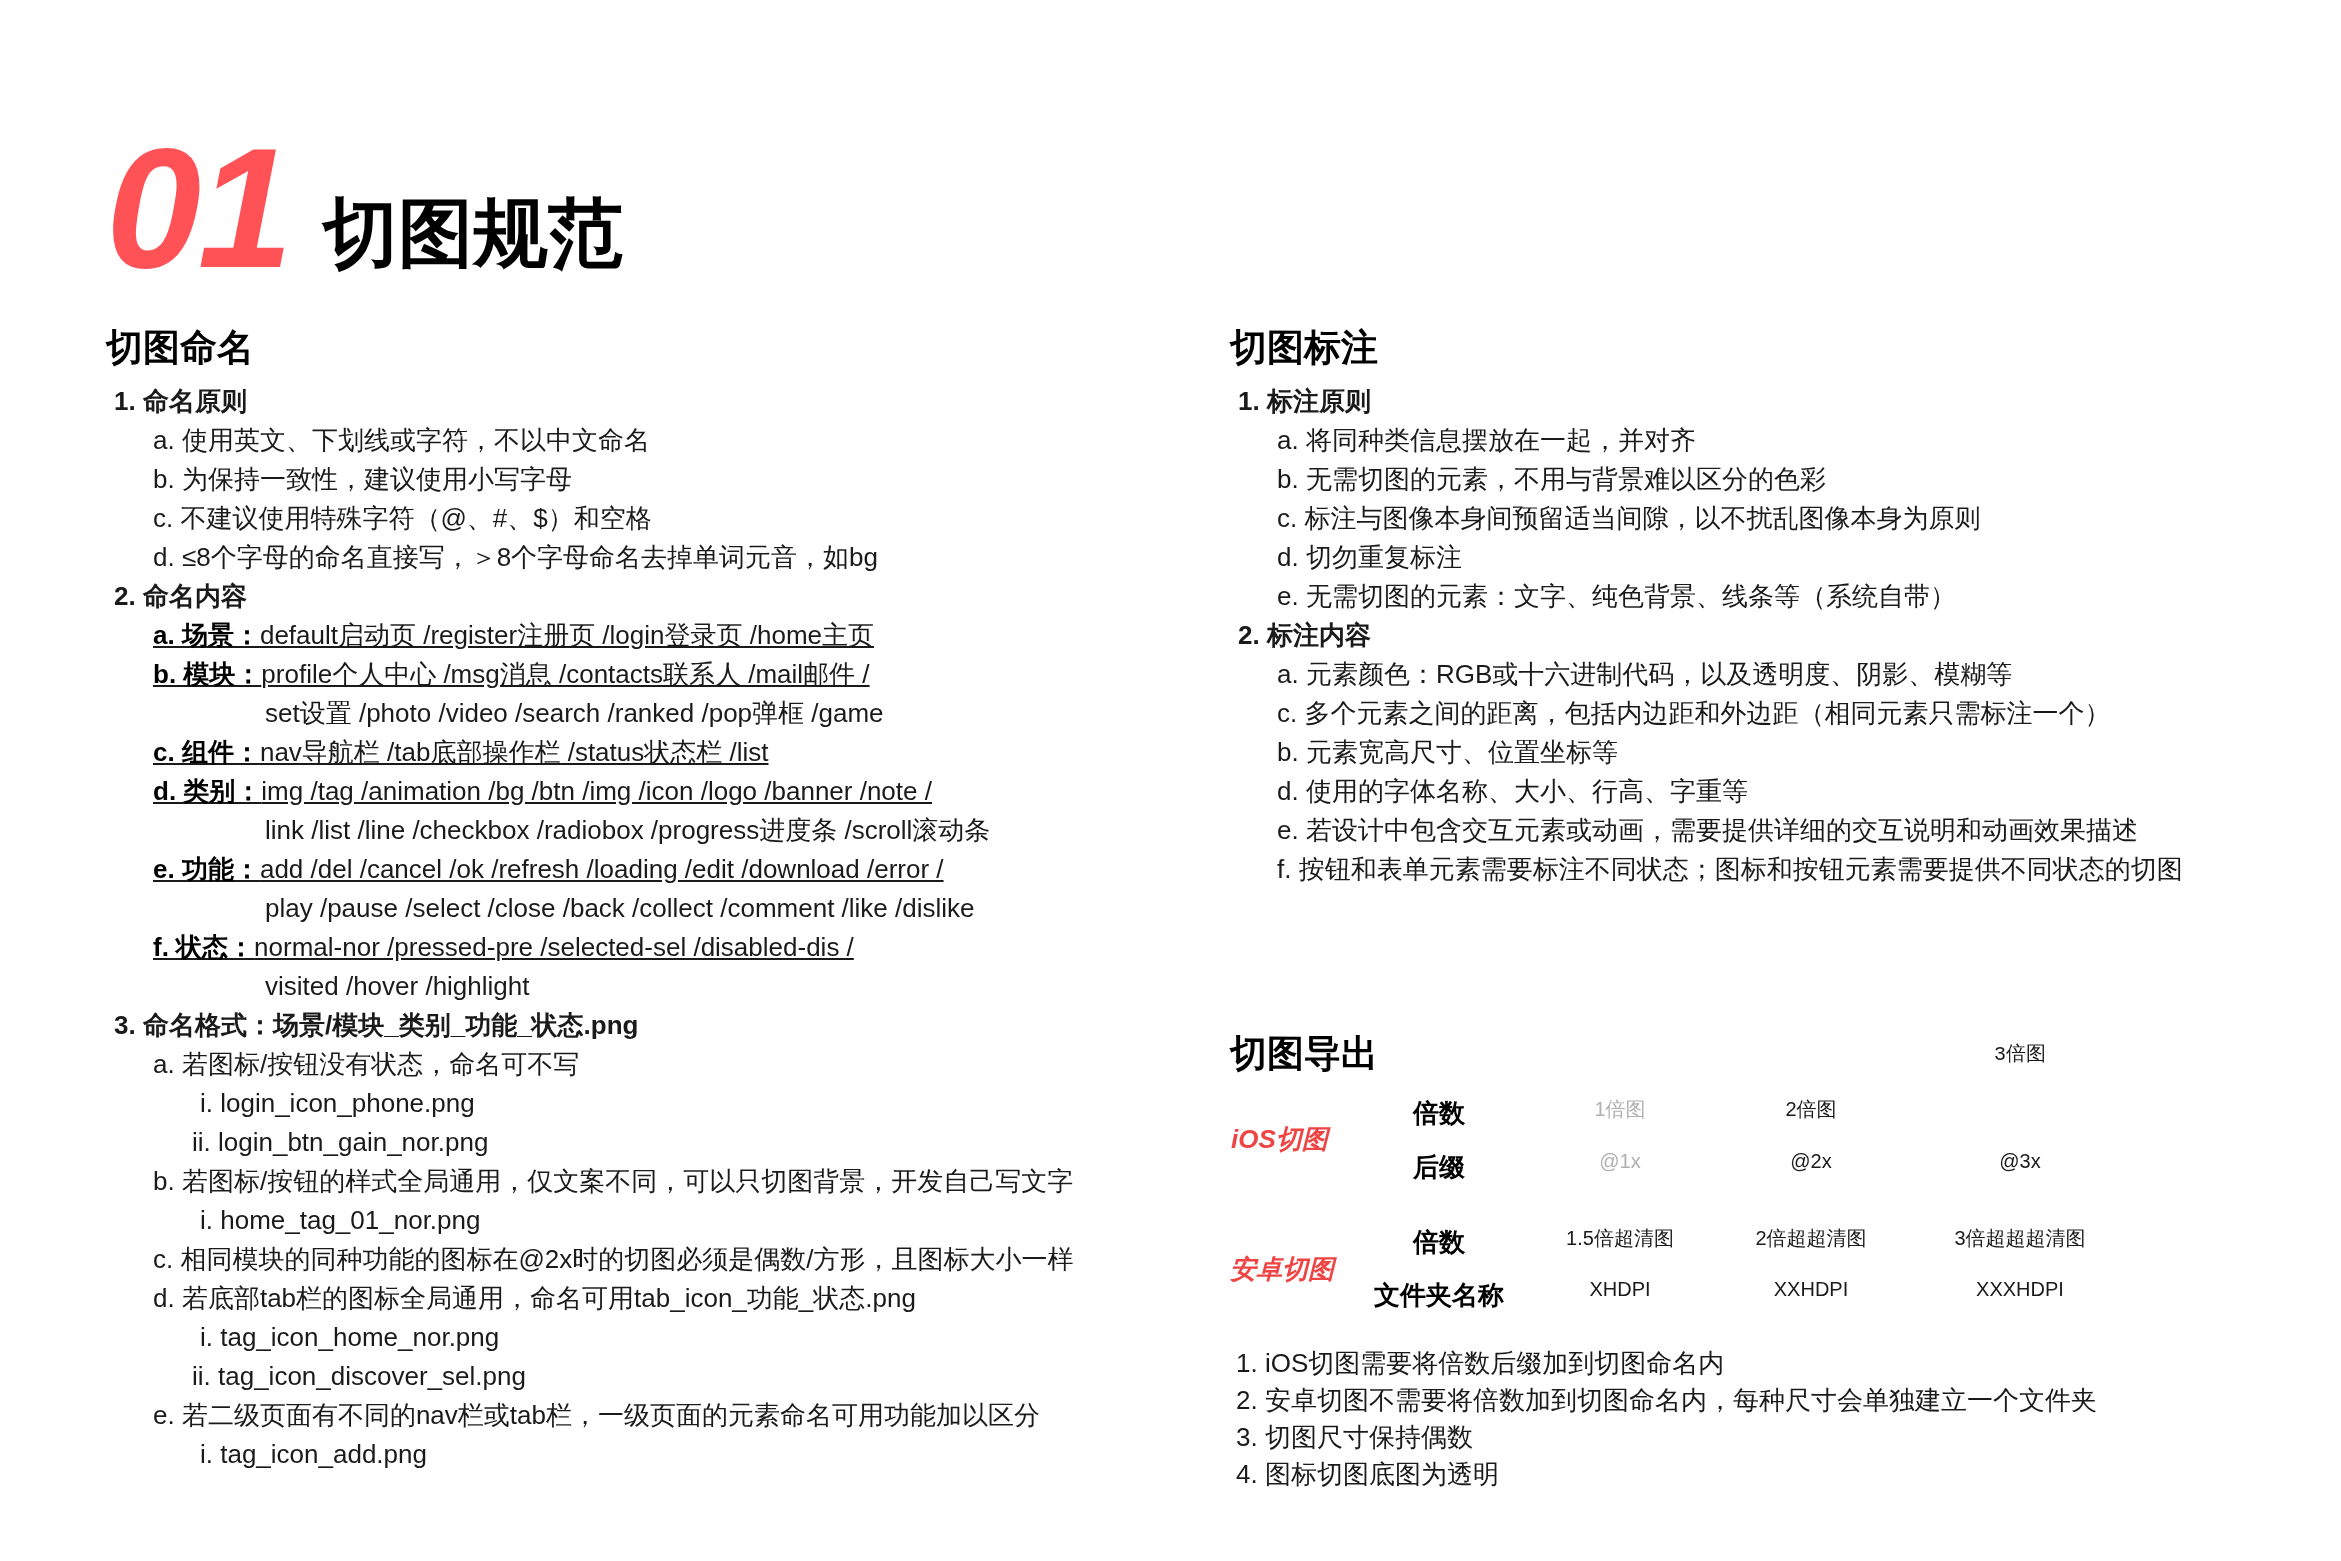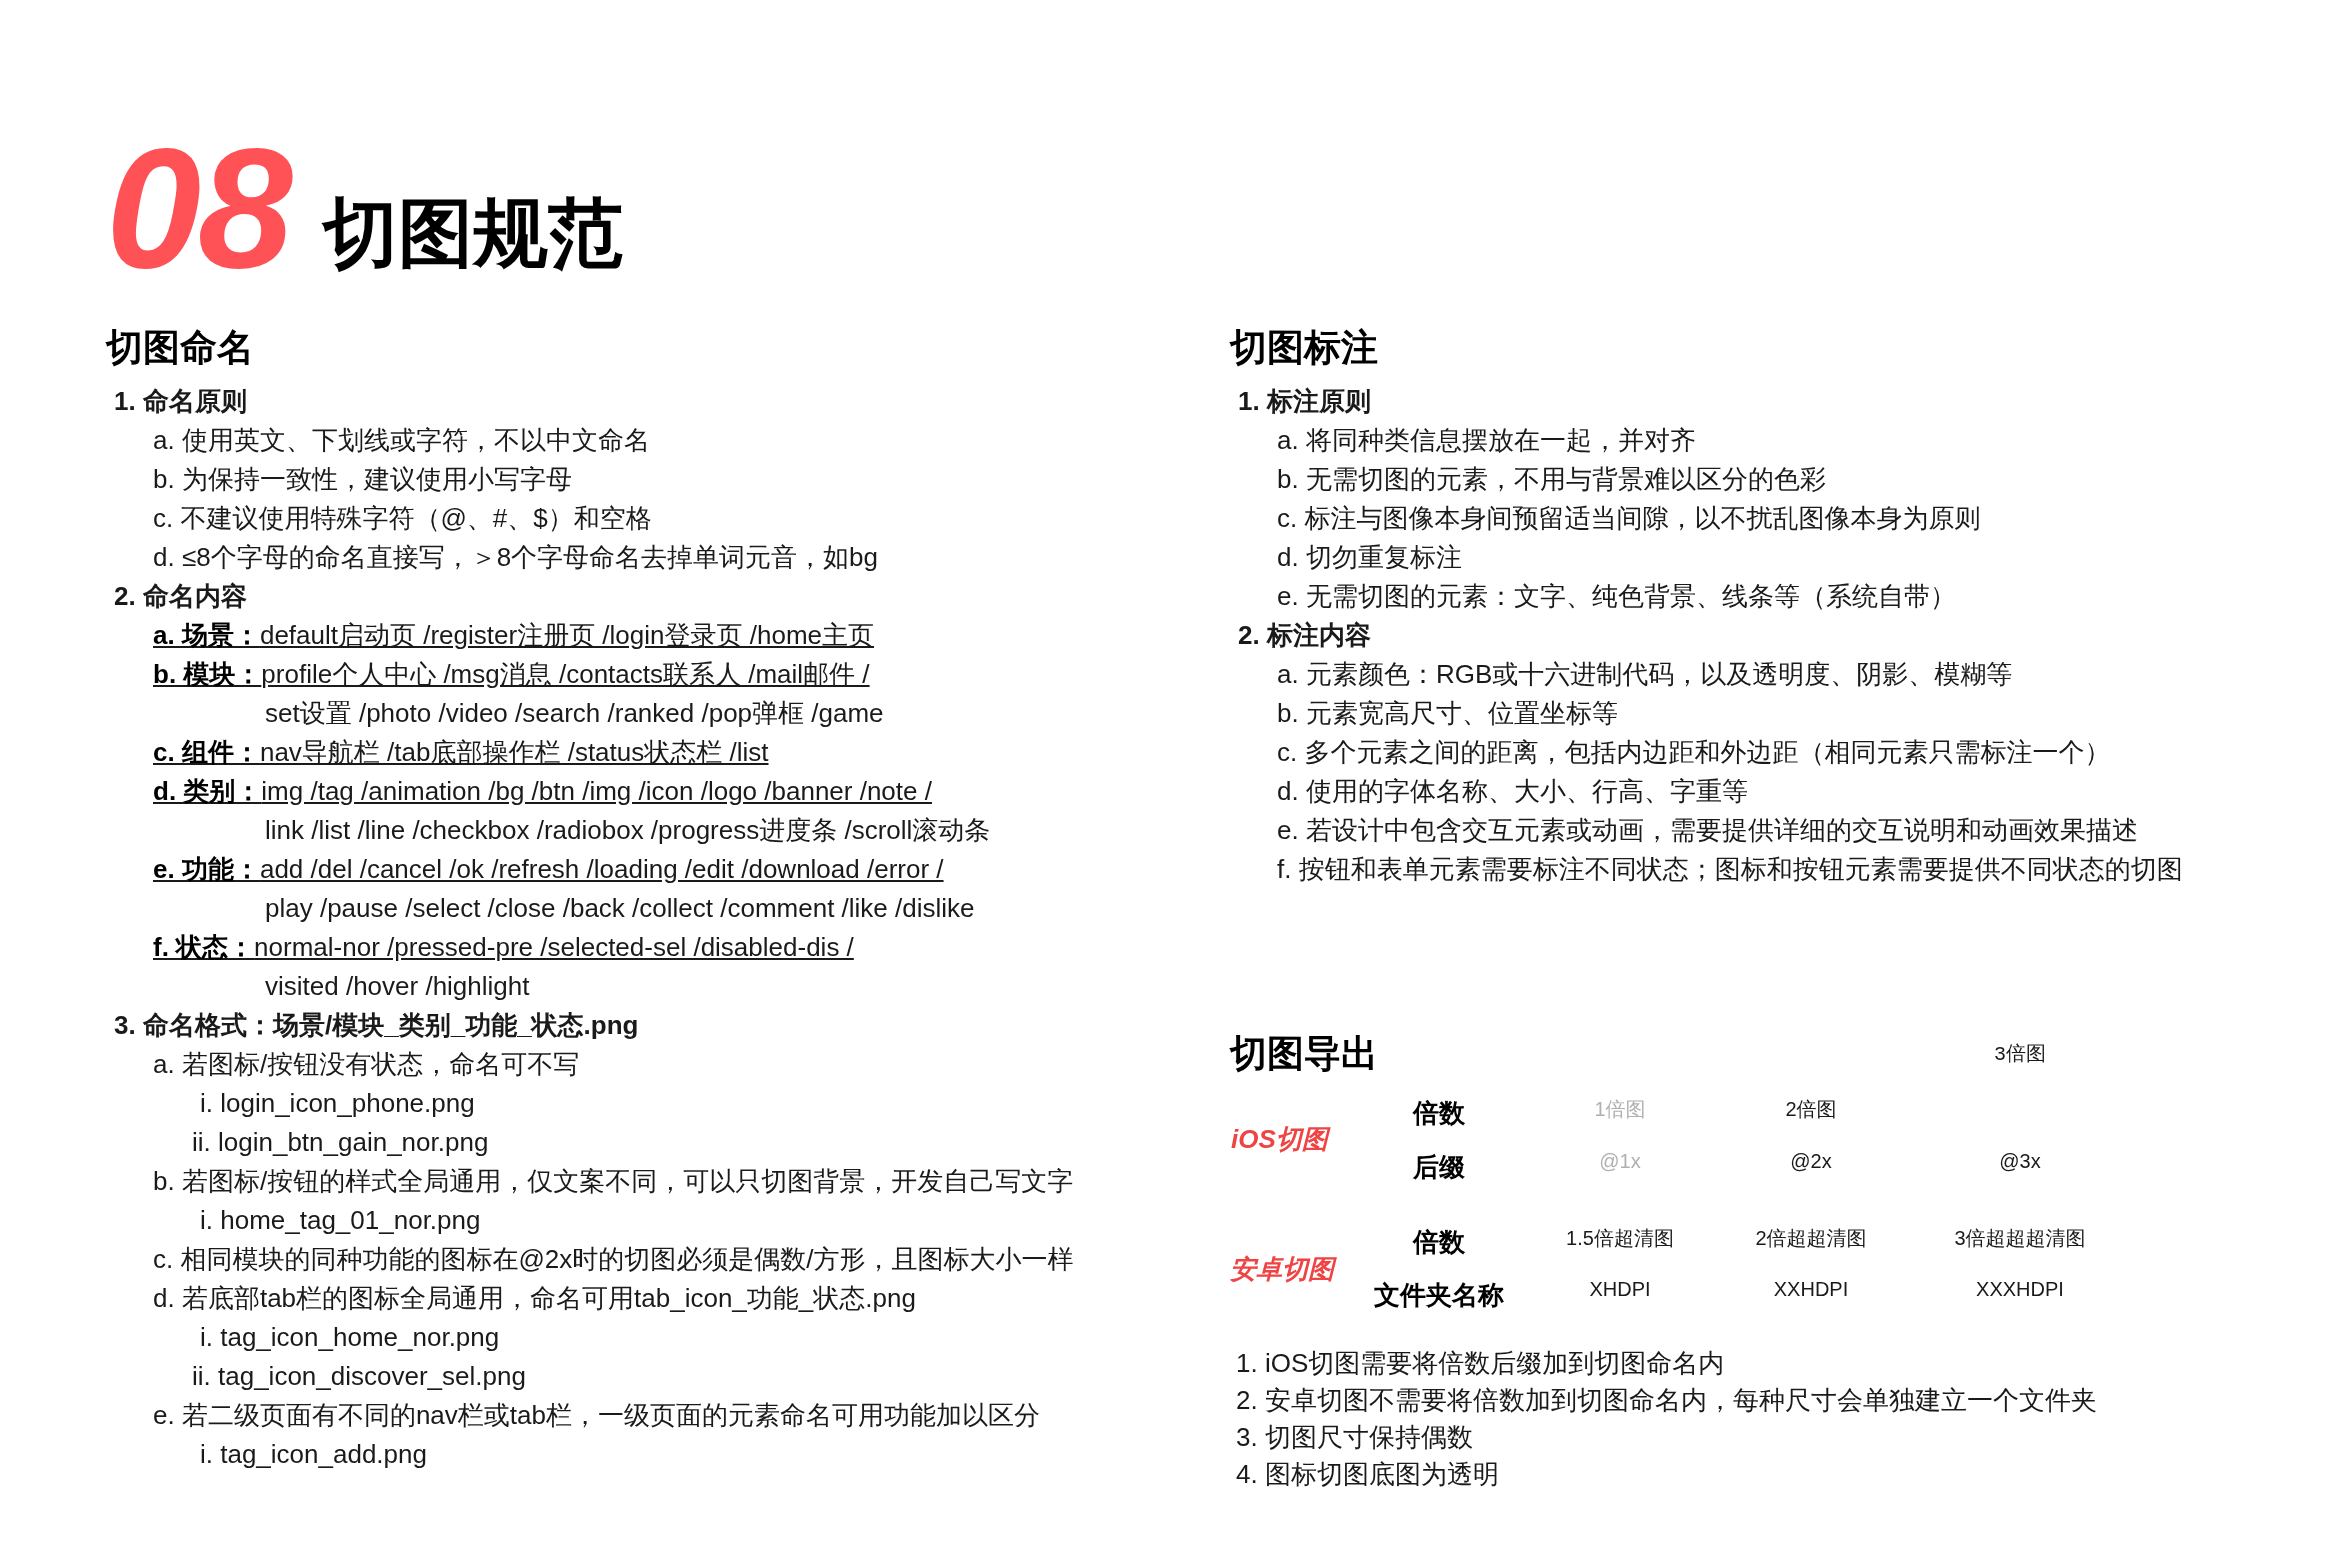--- a/index.html
+++ b/index.html
@@ -29,21 +29,21 @@
   .tbl-label { font-size: 26px; font-weight: 800; color: #ef4444; font-style: italic; }
   .tbl-head { font-size: 26px; font-weight: 800; color: #000; transform: translateX(-50%); }
   .tbl-cell { font-size: 20px; color: #1a1a1a; transform: translateX(-50%); }
   .tbl-cell.muted { color: #B0B0B0; }
   .notes { position: absolute; margin: 0; padding: 0; list-style: none; }
   .notes li { font-size: 26px; line-height: 37px; height: 37px; white-space: nowrap; color: #1a1a1a; }
 </style>
 </head>
 <body>
 
-<div id="title-num" class="abs">08</div>
+<div id="title-num" class="abs">01</div>
 <div id="title-text" class="abs">切图规范</div>
 
 <div class="abs h2" style="left:106px; top:325px;">切图命名</div>
 
 <ul class="list" style="left:106px; top:382px;">
   <li class="l1">1. 命名原则</li>
   <li class="l2">a. 使用英文、下划线或字符，不以中文命名</li>
   <li class="l2">b. 为保持一致性，建议使用小写字母</li>
   <li class="l2">c. 不建议使用特殊字符（@、#、$）和空格</li>
   <li class="l2">d. ≤8个字母的命名直接写，＞8个字母命名去掉单词元音，如bg</li>
@@ -78,22 +78,22 @@
 
 <ul class="list" style="left:1230px; top:382px;">
   <li class="l1">1. 标注原则</li>
   <li class="l2">a. 将同种类信息摆放在一起，并对齐</li>
   <li class="l2">b. 无需切图的元素，不用与背景难以区分的色彩</li>
   <li class="l2">c. 标注与图像本身间预留适当间隙，以不扰乱图像本身为原则</li>
   <li class="l2">d. 切勿重复标注</li>
   <li class="l2">e. 无需切图的元素：文字、纯色背景、线条等（系统自带）</li>
   <li class="l1">2. 标注内容</li>
   <li class="l2">a. 元素颜色：RGB或十六进制代码，以及透明度、阴影、模糊等</li>
+  <li class="l2">c. 多个元素之间的距离，包括内边距和外边距（相同元素只需标注一个）</li>
   <li class="l2">b. 元素宽高尺寸、位置坐标等</li>
-  <li class="l2">c. 多个元素之间的距离，包括内边距和外边距（相同元素只需标注一个）</li>
   <li class="l2">d. 使用的字体名称、大小、行高、字重等</li>
   <li class="l2">e. 若设计中包含交互元素或动画，需要提供详细的交互说明和动画效果描述</li>
   <li class="l2">f. 按钮和表单元素需要标注不同状态；图标和按钮元素需要提供不同状态的切图</li>
 </ul>
 
 <div class="abs h2" style="left:1230px; top:1031px;">切图导出</div>
 
 <div>
 
   <div class="abs tbl-label" style="left:1231px; top:1122px;">iOS切图</div>

